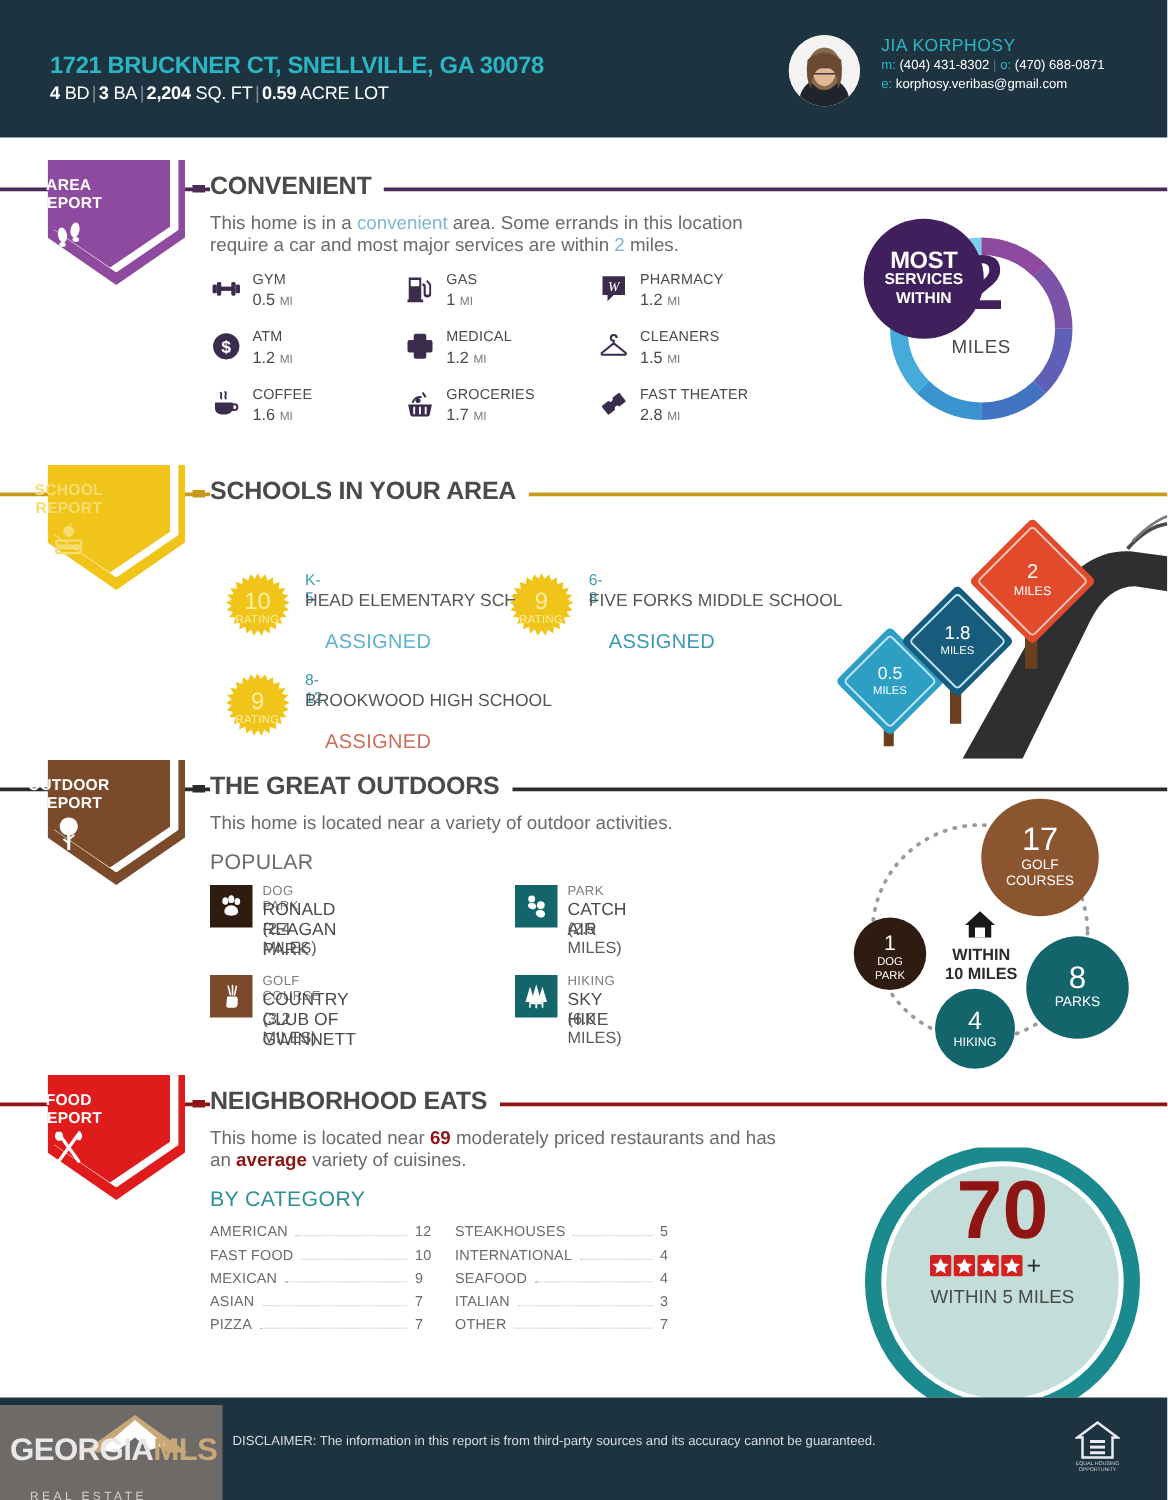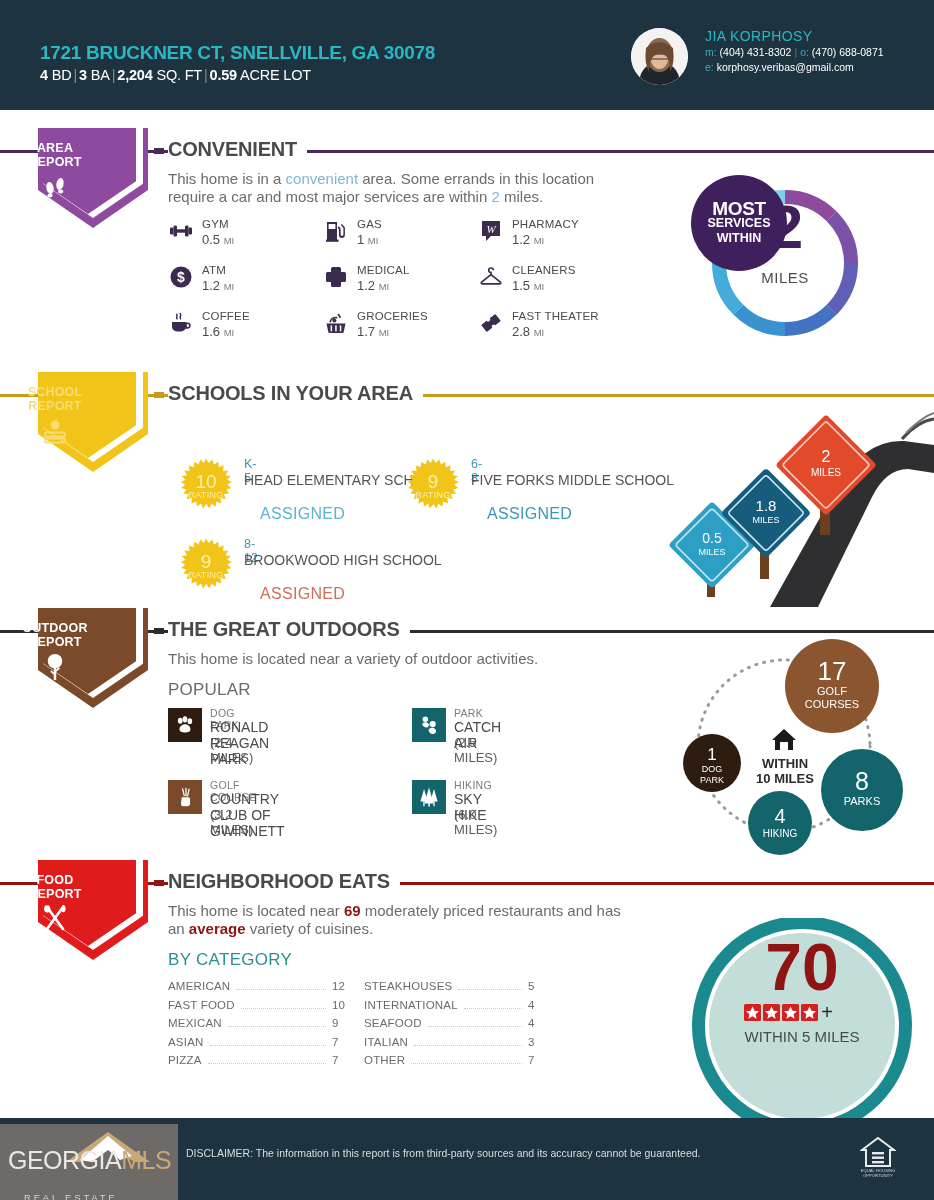--- a/index.html
+++ b/index.html
@@ -205,21 +205,21 @@
   .footer {
     position: absolute; left: 0; top: 1118px; width: 934px; height: 82px;
     background: #1e3340; z-index: 10;
   }
   .gmls-logo {
     position: absolute; left: 0; top: 1124px; width: 178px; height: 76px;
     background: #6e6a68; z-index: 12; overflow: hidden;
   }
   .gmls-text {
     position: absolute; left: 8px; top: 22px; font-size: 25px;
-    letter-spacing: -0.5px; font-weight: normal;
+    letter-spacing: -0.5px; font-weight: bold;
   }
   .gmls-text .g { color: #e8e8e8; }
   .gmls-text .m { color: #c9a878; }
   .gmls-sub {
     position: absolute; left: 24px; top: 68px; font-size: 9.5px;
     color: #d8d0c4; letter-spacing: 2.8px;
   }
   .disclaimer {
     position: absolute; left: 186px; top: 1147px;
     font-size: 10.5px; color: #d7dde1; z-index: 13;

